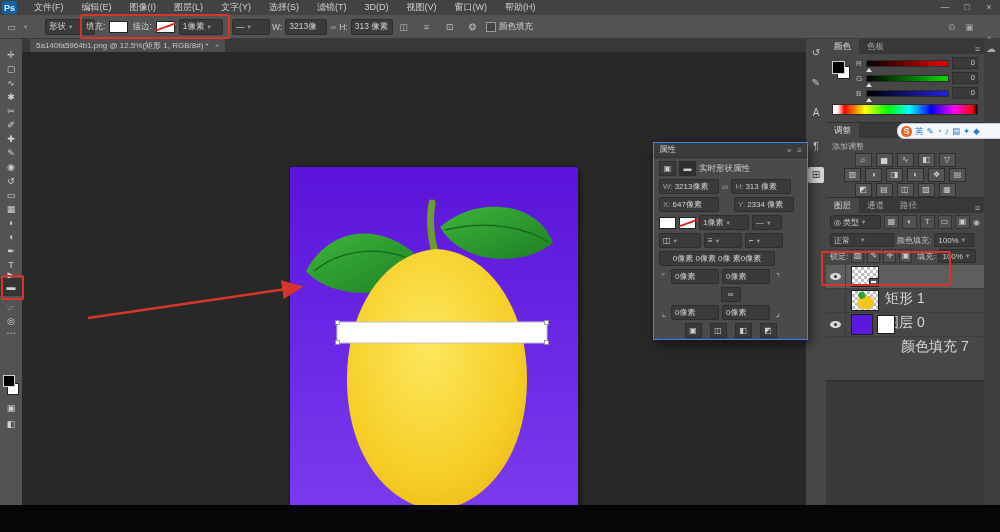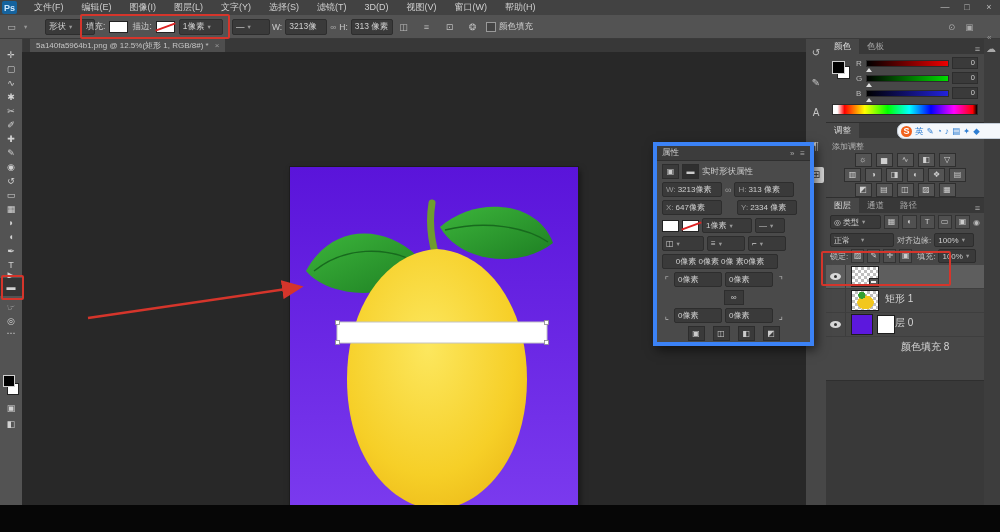--- a/index.html
+++ b/index.html
@@ -89,24 +89,24 @@
   .shape-badge::after{content:"";position:absolute;left:1px;top:2px;width:5px;height:2px;background:#eee;}
   .thumb-lemon{background-image:
      radial-gradient(circle at 38% 22%, #33a033 0 16%, transparent 17%),
      radial-gradient(ellipse at 52% 60%, #f2c71d 0 42%, transparent 44%),
      linear-gradient(45deg,#bfbfbf 25%,transparent 25%,transparent 75%,#bfbfbf 75%),
      linear-gradient(45deg,#bfbfbf 25%,transparent 25%,transparent 75%,#bfbfbf 75%);
      background-color:#fff;background-size:100% 100%,100% 100%,6px 6px,6px 6px;
      background-position:0 0,0 0,0 0,3px 3px;}
   .thumb-fill{width:20px;background:#5c18dd;}
   .thumb-mask{width:16px;height:17px;background:#fff;border:1px solid #1e1e1e;margin-left:4px;flex:none;}
-  .lname{margin-left:6px;font-size:10px;color:#d6d6d6;white-space:nowrap;margin-top:44px;}
+  .lname{margin-left:6px;font-size:14px;color:#d6d6d6;white-space:nowrap;margin-top:44px;}
   
   .props{position:absolute;left:653px;top:142px;width:153px;height:196px;background:#4a4a4a;
-         border:4px solid #3b82f6;box-shadow:3px 4px 10px rgba(0,0,0,.55);z-index:20;}
+         border:1px solid #3b82f6;box-shadow:3px 4px 10px rgba(0,0,0,.55);z-index:20;}
   .props .hdr{height:14px;background:#3c3c3c;border-bottom:1px solid #2f2f2f;display:flex;align-items:center;
          padding:0 5px;font-size:8.5px;color:#ccc;}
   .props .hdr .sp{margin-left:auto;color:#aaa;font-size:8px;display:flex;gap:6px;}
   .prow{display:flex;align-items:center;gap:3px;margin:3px 5px 0;}
   .prow .field{height:13px;font-size:8px;}
   .pbtn{width:15px;height:13px;background:#3a3a3a;border:1px solid #2d2d2d;color:#ccc;font-size:8px;
         text-align:center;line-height:13px;}
   .plabel{font-size:8.5px;color:#c9c9c9;}
   .corner{color:#bbb;font-size:9px;width:9px;text-align:center;}
   
@@ -357,21 +357,21 @@
         <span class="licon">T</span>
         <span class="licon">▭</span>
         <span class="licon">▣</span>
         <span style="margin-left:auto;color:#bbb;">◉</span>
       </div>
       <div class="lrow">
         <div class="field" style="width:56px;gap:8px;">
           <span>正常</span>
           <span class="caret">▾</span>
         </div>
-        <span>对齐边缘:</span>
+        <span>颜色填充:</span>
         <div class="field" style="width:32px;">
           <span>100%</span>
           <span class="caret">▾</span>
         </div>
       </div>
       <div class="lrow" style="padding-top:0;">
         <span>锁定:</span>
         <span class="licon" style="width:11px;">▨</span>
         <span class="licon" style="width:11px;">✎</span>
         <span class="licon" style="width:11px;">✛</span>
@@ -395,21 +395,21 @@
         <div class="eyebox"></div>
         <div class="thumb thumb-lemon"></div>
         <span class="lname">图层 0</span>
       </div>
       <div class="layer">
         <div class="eyebox">
             <span class="eye"></span>
           </div>
         <div class="thumb thumb-fill"></div>
         <div class="thumb-mask"></div>
-        <span class="lname">颜色填充 8</span>
+        <span class="lname">颜色填充 7</span>
       </div>
     </div>
   </div>
 
   <div class="dock-edge">
     <div style="position:absolute;left:3px;top:-6px;color:#999;font-size:8px;">«</div>
     <div style="position:absolute;left:2px;top:4px;color:#a9a9a9;font-size:10px;">☁</div>
   </div>
 
   <div class="props">

